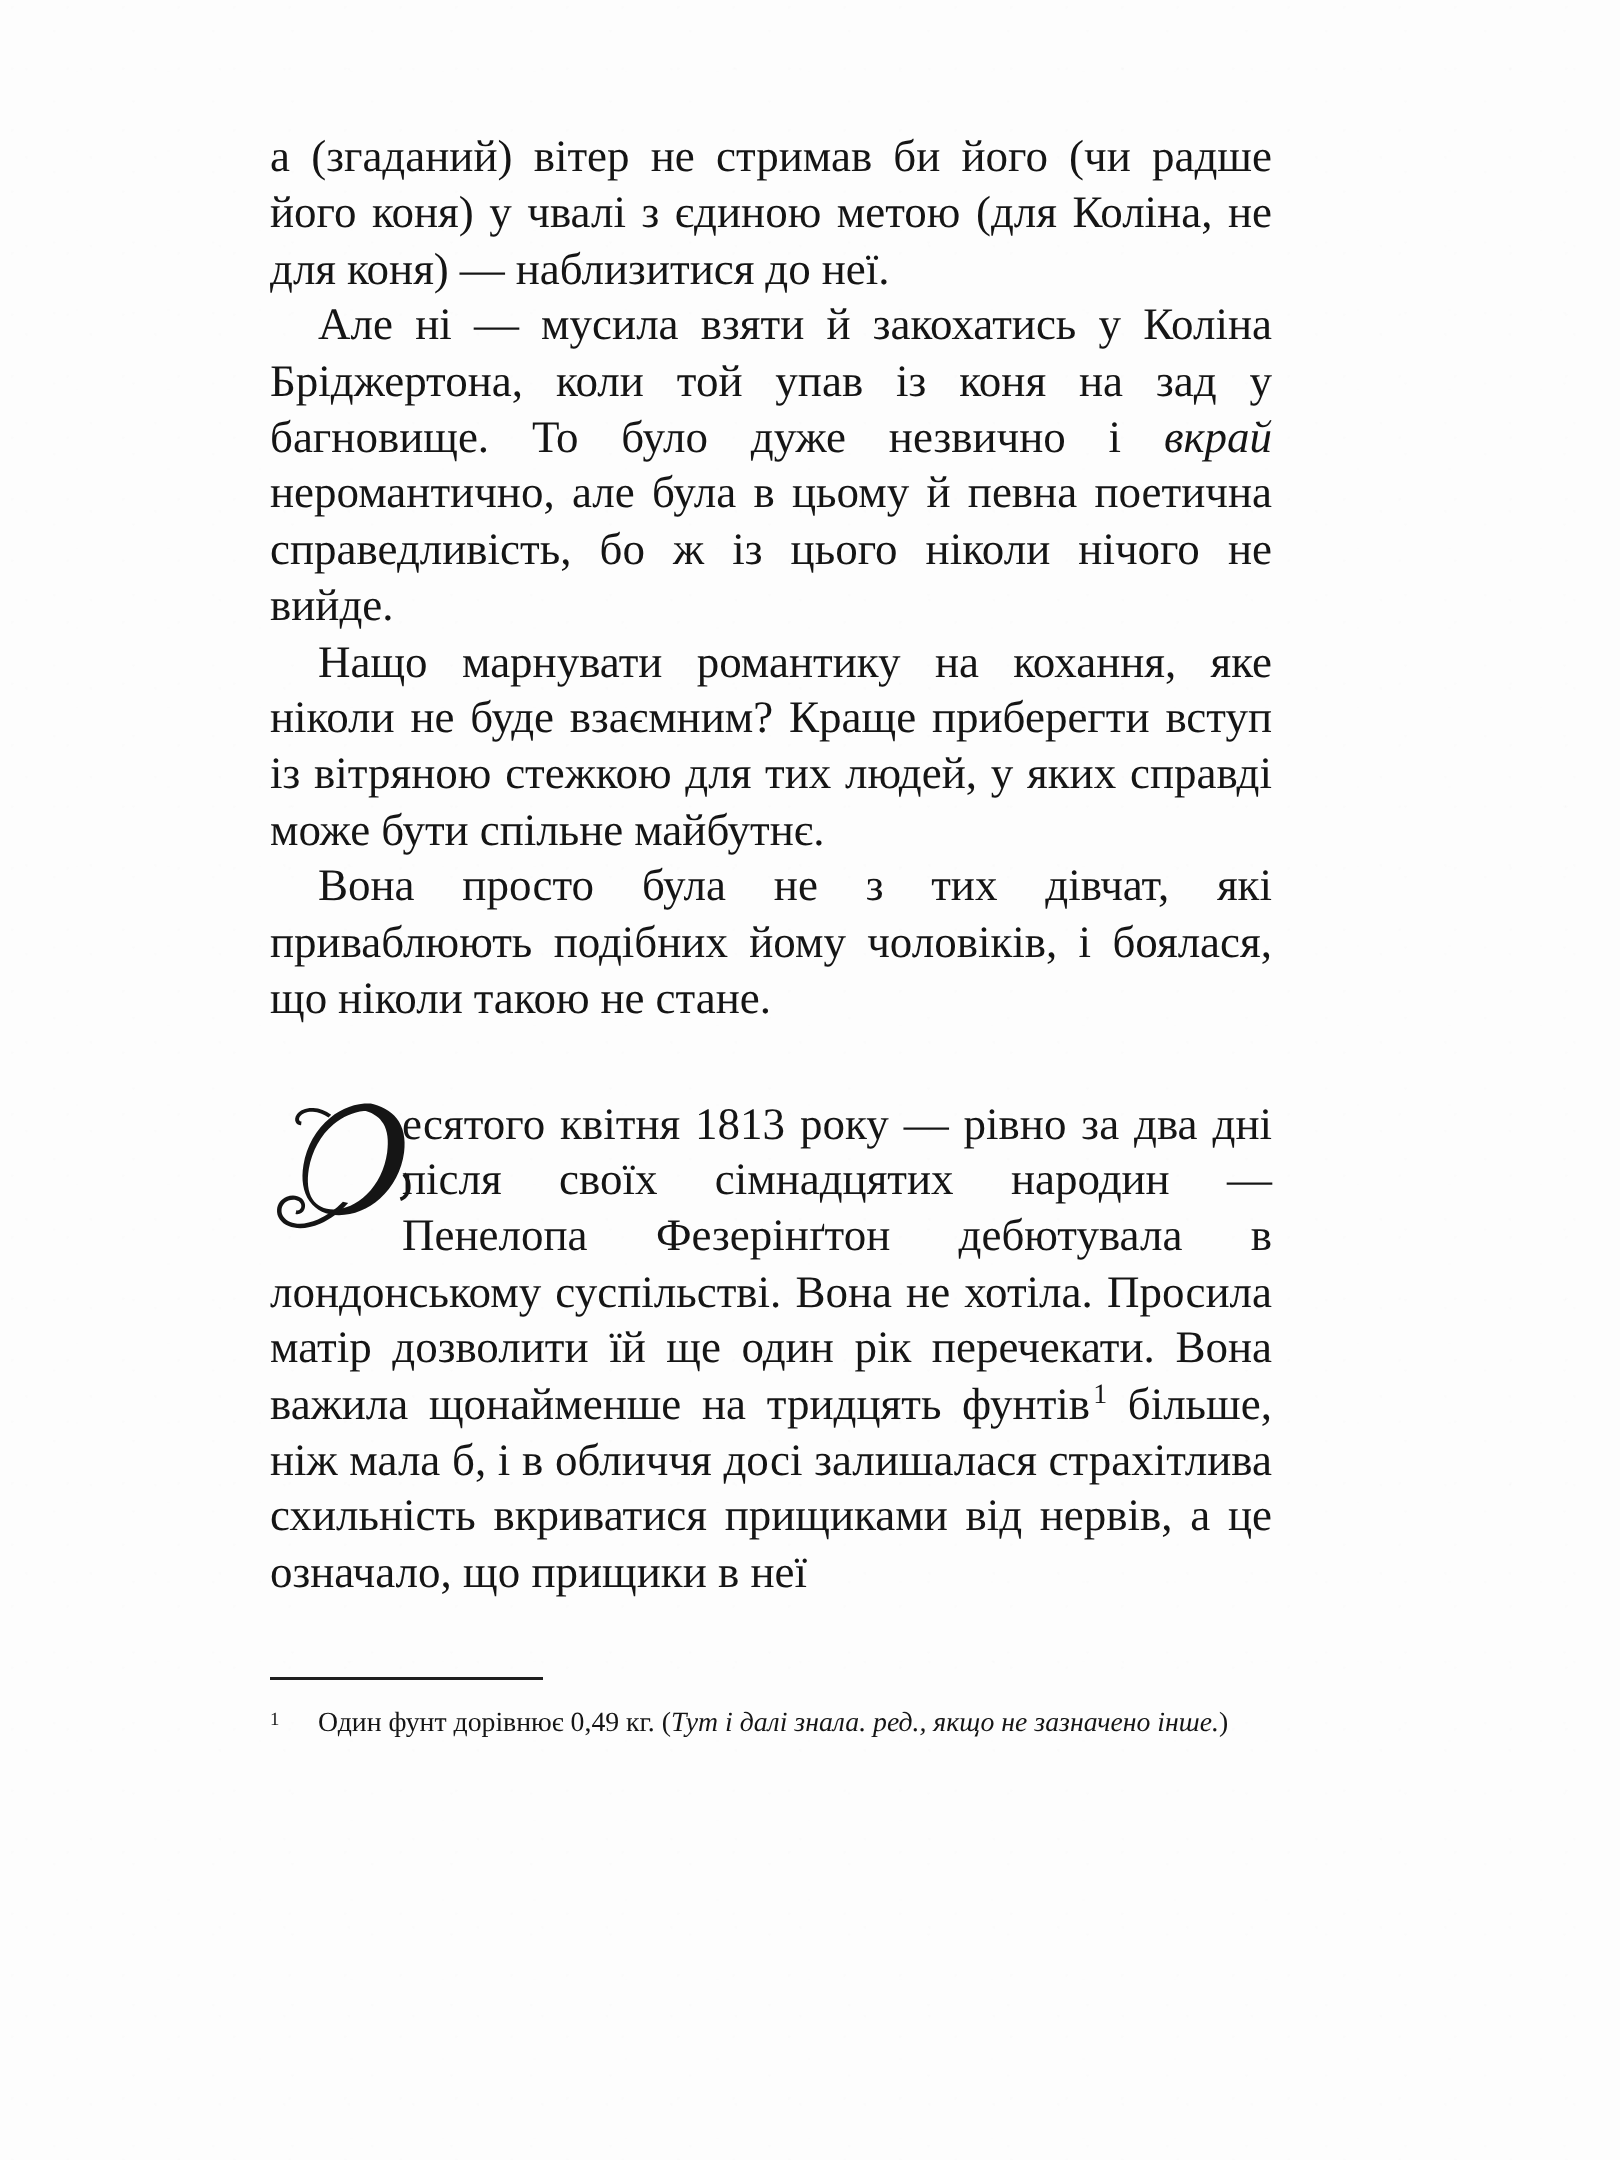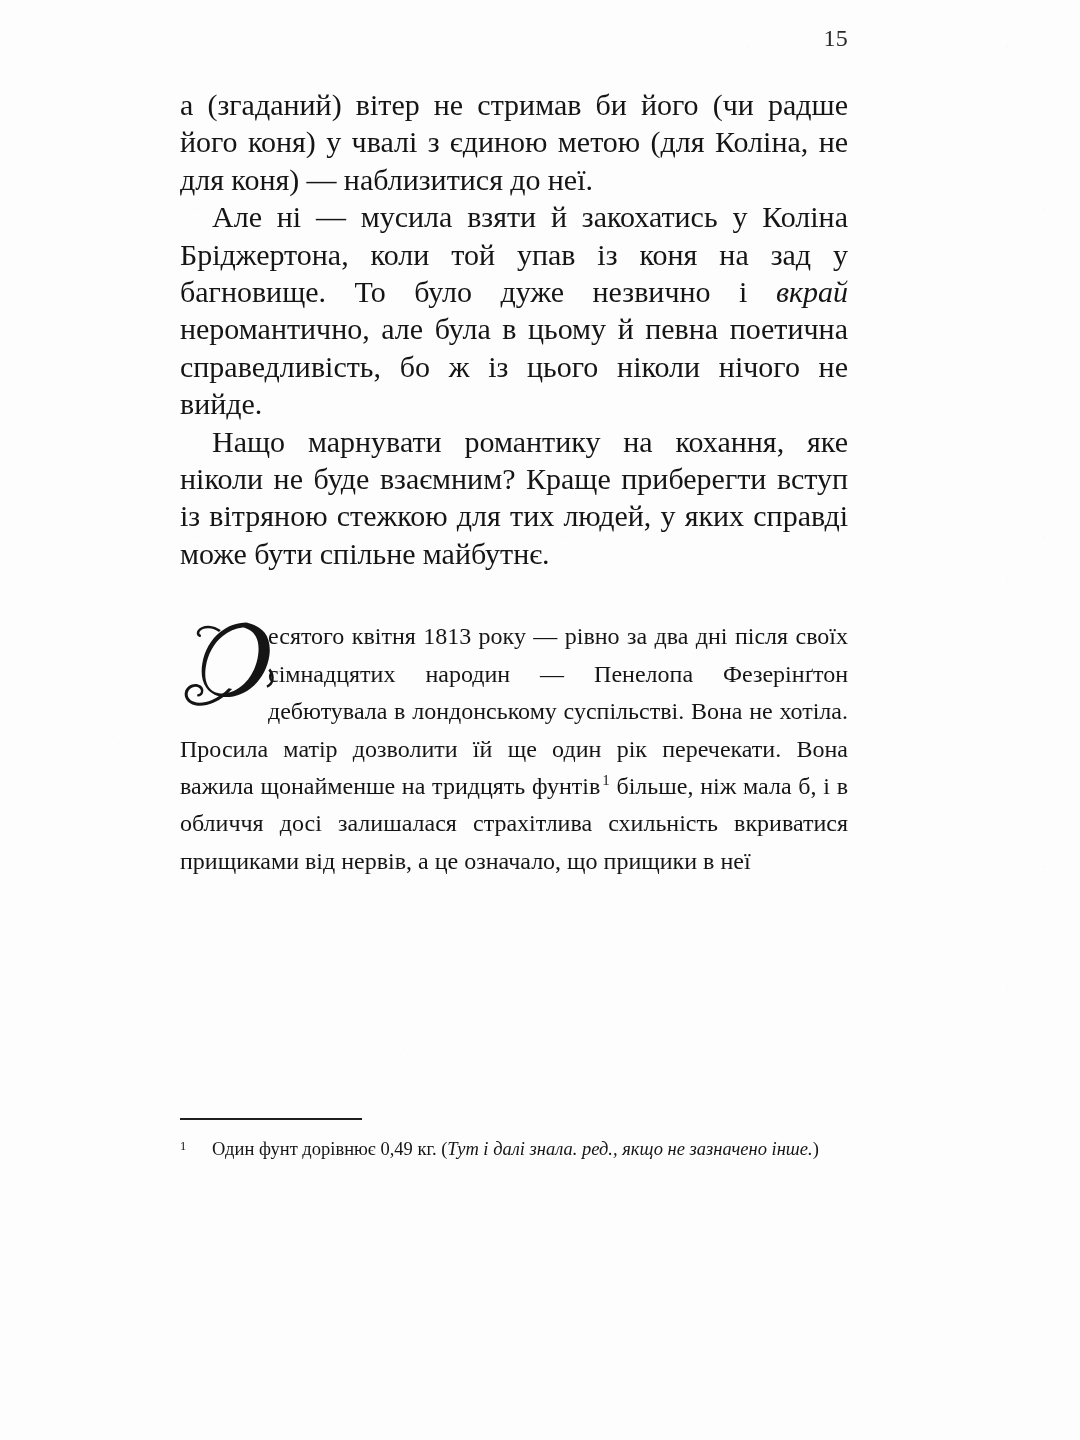--- a/index.html
+++ b/index.html
@@ -84,21 +84,21 @@
   }
 
   
   .section-gap {
     height: 46px;
   }
 
   .dropcap-para {
     position: relative;
     margin: 0;
-    font-size: 24px;
+    font-size: 30px;
     line-height: 37.4px;
     text-align: justify;
     color: #151515;
   }
 
   .dropcap {
     float: left;
     width: 88px;
     height: 74px;
     margin: 2px 0 0 0;
@@ -145,37 +145,39 @@
     top: -3px;
     font-size: 12.5px;
     color: #151515;
   }
 </style>
 </head>
 <body>
 
 <div class="page">
 
-  <div class="folio">15</div>
 
   <div class="textblock">
 
     <p class="body">
       <span>а (згаданий) вітер не стримав би його (чи радше його коня) у чвалі з єдиною метою (для Коліна, не для коня) — наблизитися до неї.</span>
     </p>
 
     <p class="body indent">
       <span>Але ні — мусила взяти й закохатись у Коліна Бріджертона, коли той упав із коня на зад у багновище. То було дуже незвично і </span><em>вкрай</em><span> неромантично, але була в цьому й певна поетична справедливість, бо ж із цього ніколи нічого не вийде.</span>
     </p>
 
     <p class="body indent">
       <span>Нащо марнувати романтику на кохання, яке ніколи не буде взаємним? Краще приберегти вступ із вітряною стежкою для тих людей, у яких справді може бути спільне майбутнє.</span>
     </p>
 
 
+    <p class="body indent">
+      <span>Вона просто була не з тих дівчат, які приваблюють подібних йому чоловіків, і боялася, що ніколи такою не стане.</span>
+    </p>
 
     <div class="section-gap"></div>
 
     <p class="dropcap-para">
       <span class="dropcap">
         <svg viewBox="0 0 104 104" xmlns="http://www.w3.org/2000/svg" aria-hidden="true">
           <g fill="#151515">
 
             <path d="M70.5 12.5c-9.5 0-18.6 3.4-26.3 9.6C34.8 29.6 28.4 41 26.3 53.6c-1.6 9.5-.3 18 4.1 24.2 4.3 6.1 11.2 9.3 19.6 9.3 9.8 0 19.3-3.9 27.2-10.9 8.9-7.9 14.6-19 16.2-31 1.2-9.1-.5-17-4.9-22.6-4.3-5.5-10.7-8.4-18-10.1zm-2.6 5.1c5.3 1.6 9.2 4.3 11.6 8.4 2.9 4.9 3.7 11.4 2.6 19.3-1.5 10.9-6.4 21-13.7 28.1-6.7 6.5-14.6 10-22 10-6.3 0-11.2-2.4-14.1-7-3-4.8-3.8-11.7-2.4-20.2 2-11.9 8-22.7 16.3-29.6 6.3-5.3 13.4-8.2 20.3-9 .5 0 1 0 1.4 0z"></path>
 

